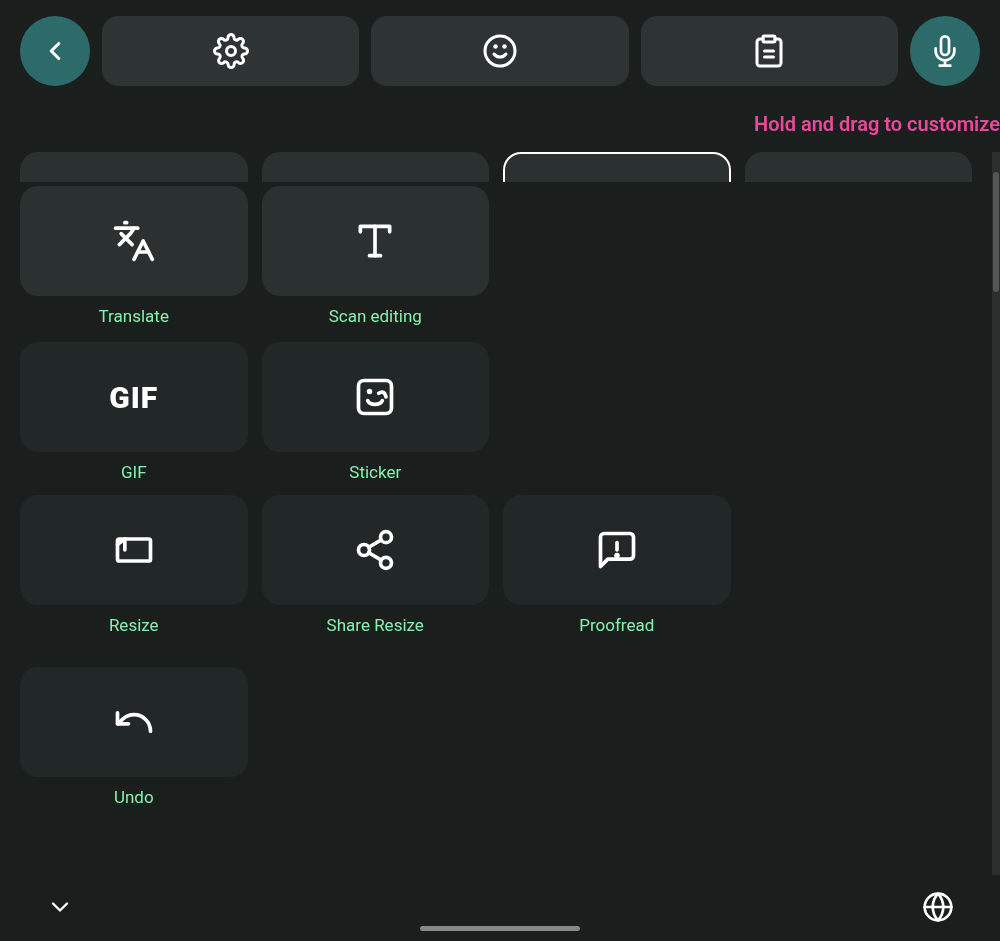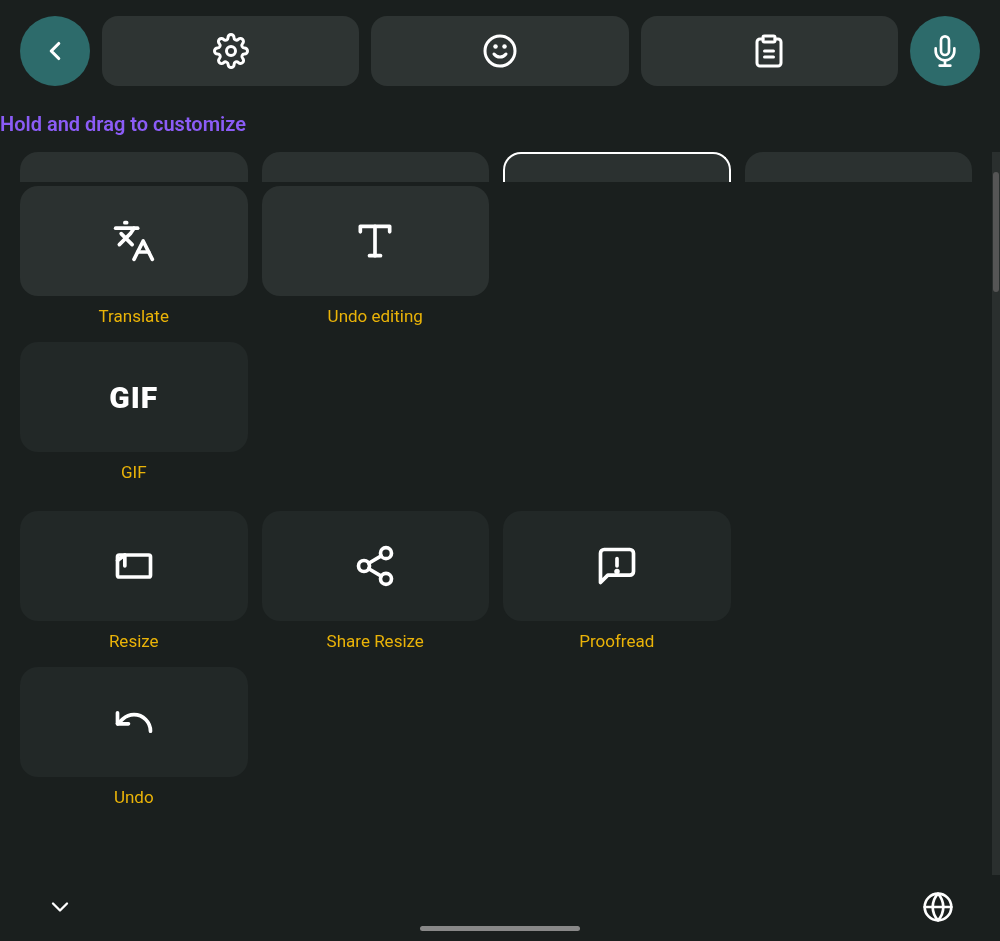--- a/index.html
+++ b/index.html
@@ -41,24 +41,24 @@
       border-radius: 16px;
       background-color: #2e3433;
       display: flex;
       align-items: center;
       justify-content: center;
       cursor: pointer;
     }
 
     
     .instruction {
-      text-align: left;
+      text-align: right;
       font-size: 20px;
       font-weight: 600;
-      color: #8b5cf6;
+      color: #ec4899;
       padding: 10px 0 16px;
     }
 
     
     .main-content {
       flex: 1;
       display: flex;
       overflow: hidden;
     }
 
@@ -108,21 +108,21 @@
       align-items: center;
       justify-content: center;
     }
 
     .grid-item-card.darker {
       background-color: #222827;
     }
 
     .item-label {
       font-size: 17px;
-      color: #eab308;
+      color: #86efac;
       text-align: center;
     }
 
     
     .partial-row {
       display: grid;
       grid-template-columns: repeat(4, 1fr);
       gap: 14px;
       margin-bottom: 4px;
       height: 30px;
@@ -236,34 +236,45 @@
         <span class="item-label">Translate</span>
       </div>
       <div class="grid-item">
         <div class="grid-item-card">
           <svg width="44" height="44" viewBox="0 0 24 24" stroke="white" stroke-width="1.6">
             <polyline points="4 7 4 4 20 4 20 7"></polyline>
             <line x1="9" y1="20" x2="15" y2="20"></line>
             <line x1="12" y1="4" x2="12" y2="20"></line>
           </svg>
         </div>
-        <span class="item-label">Undo editing</span>
-      </div>
-    </div>
-
-    <div class="grid-row" style="margin-bottom:29px;">
+        <span class="item-label">Scan editing</span>
+      </div>
+    </div>
+
+    <div class="grid-row" style="margin-bottom:13px;">
       <div class="grid-item">
         <div class="grid-item-card darker">
           <span class="gif-text">GIF</span>
         </div>
         <span class="item-label">GIF</span>
       </div>
-    </div>
-
-    <div class="grid-row" style="margin-bottom:16px;">
+      <div class="grid-item">
+        <div class="grid-item-card darker">
+          <svg width="44" height="44" viewBox="0 0 24 24" stroke="white" stroke-width="1.6">
+            <rect x="3" y="3" width="18" height="18" rx="3"></rect>
+            <circle cx="9" cy="9" r="1.5" fill="white" stroke="none"></circle>
+            <path d="M8 14s1 2 4 2 4-2 4-2"></path>
+            <path d="M14 10 Q17 8 18 12"></path>
+          </svg>
+        </div>
+        <span class="item-label">Sticker</span>
+      </div>
+    </div>
+
+    <div class="grid-row" style="margin-bottom:32px;">
       <div class="grid-item">
         <div class="grid-item-card darker">
           <svg width="44" height="44" viewBox="0 0 24 24" stroke="white" stroke-width="1.6">
             <rect x="3" y="6" width="18" height="12" rx="1"></rect>
             <polyline points="3 9 7 6 7 12"></polyline>
           </svg>
         </div>
         <span class="item-label">Resize</span>
       </div>
       <div class="grid-item">

